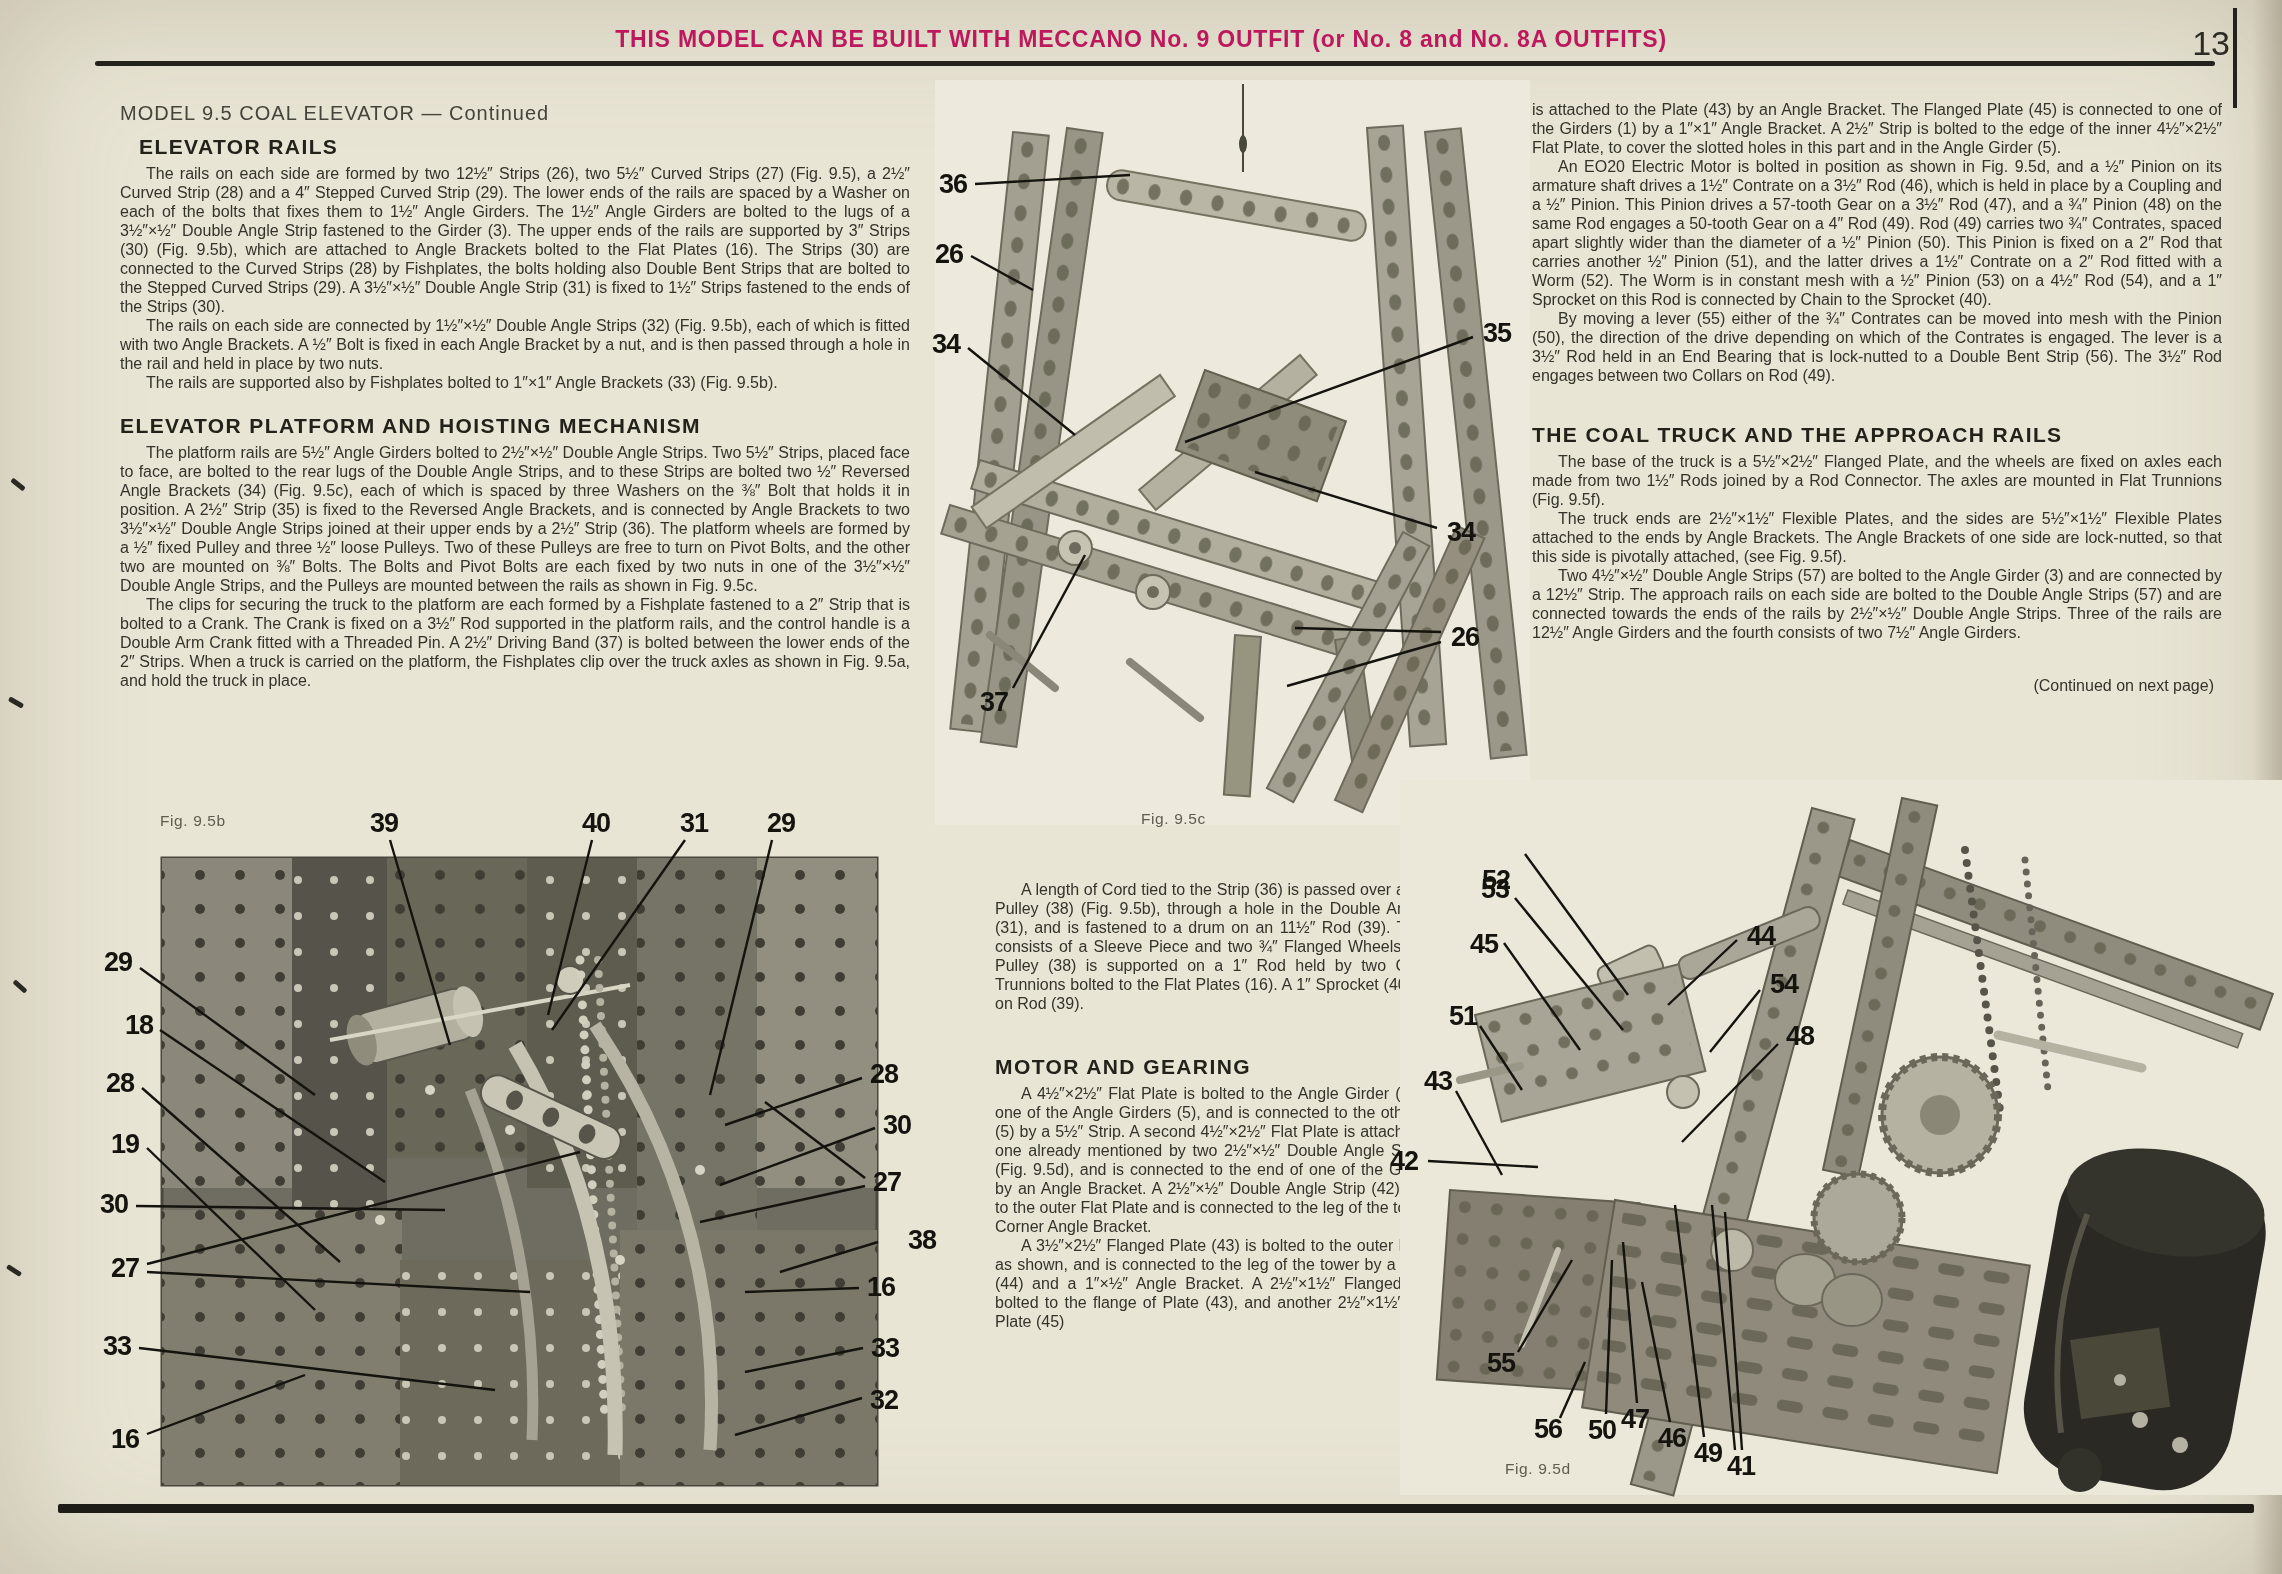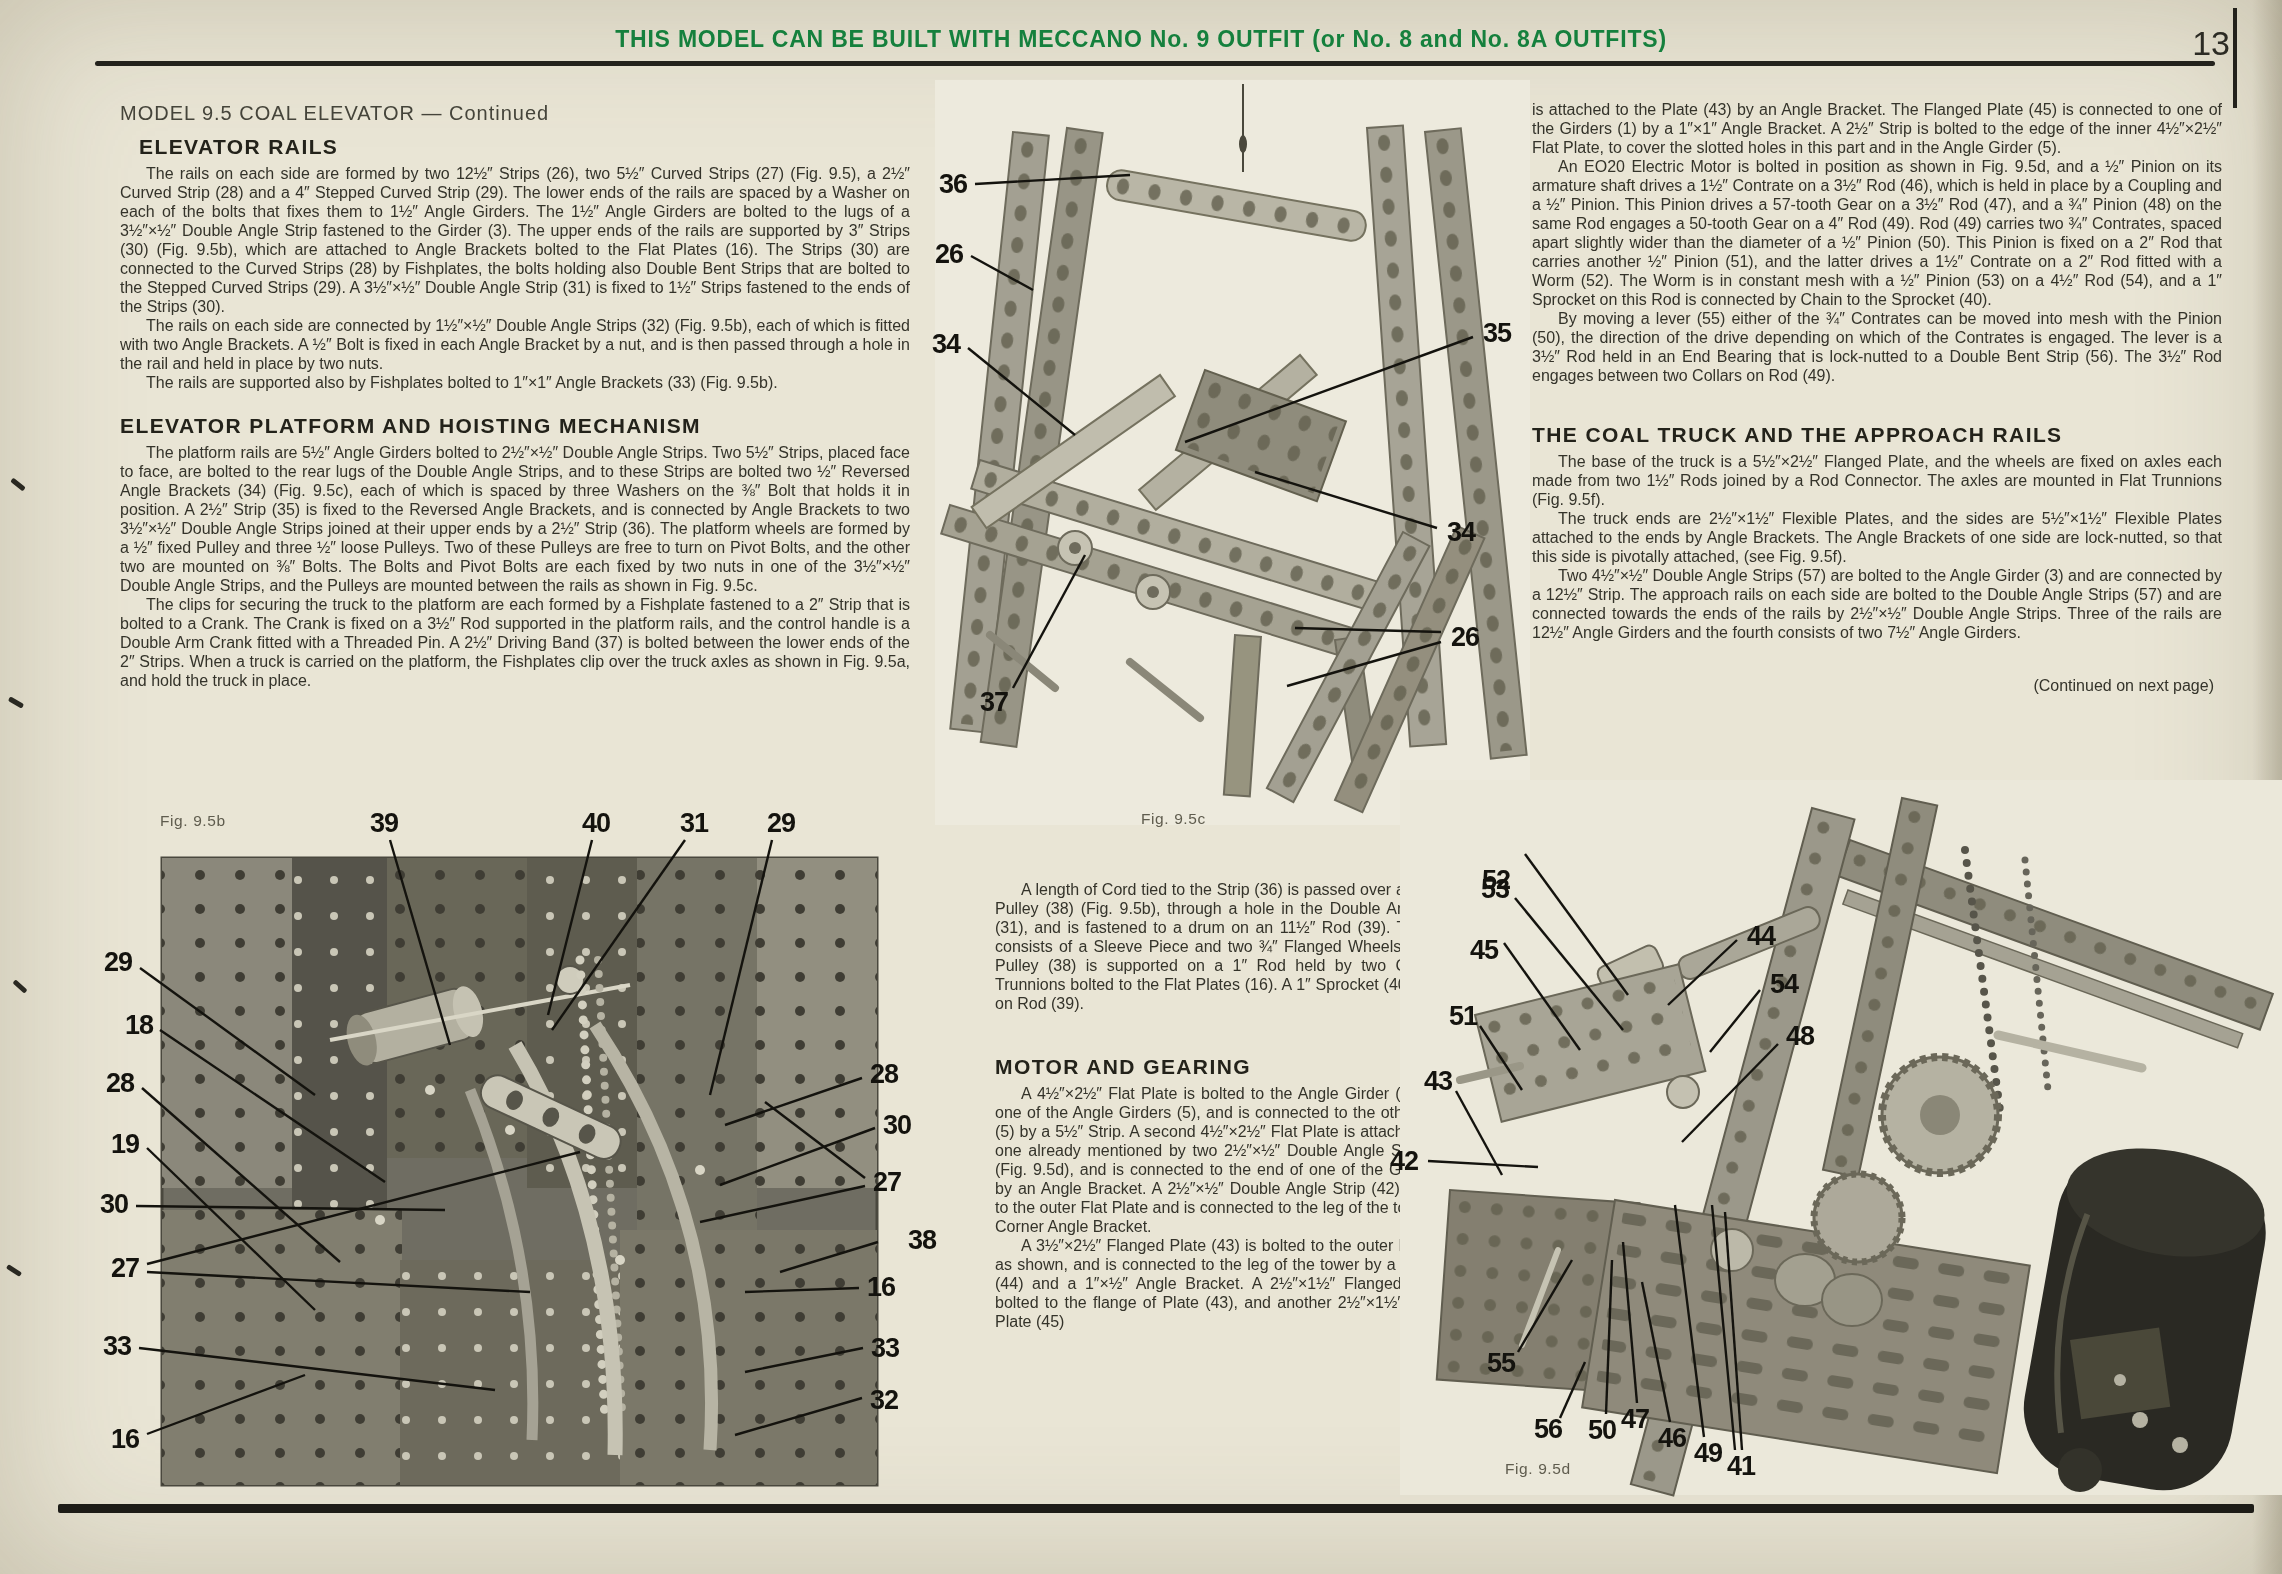--- a/index.html
+++ b/index.html
@@ -8,21 +8,21 @@
     box-shadow:inset 0 0 140px rgba(110,100,70,.28);}
   
   .rule-top{position:absolute;left:95px;top:61px;width:2120px;height:5px;background:#23221c;border-radius:3px;}
   .rule-bottom{position:absolute;left:58px;top:1504px;width:2196px;height:9px;background:#1d1c17;border-radius:2px;}
   .edge-right-top{position:absolute;left:2233px;top:8px;width:4px;height:100px;background:#23221c;}
   .edge-right-shadow{position:absolute;right:0;top:0;width:30px;height:1574px;
     background:linear-gradient(to right,rgba(0,0,0,0),rgba(90,80,55,.25));}
   .stitch{position:absolute;width:16px;height:5px;background:#2a2922;border-radius:2px;}
   
   .header-title{position:absolute;left:0;top:26px;width:2282px;text-align:center;
-    font-size:23px;font-weight:700;letter-spacing:.8px;color:#15803d;}
+    font-size:23px;font-weight:700;letter-spacing:.8px;color:#be185d;}
   .page-number{position:absolute;left:2160px;top:24px;width:70px;text-align:right;
     font-size:34px;font-weight:500;color:#2c2b24;}
   
   .col{position:absolute;color:#34332a;font-size:16px;line-height:19px;text-align:justify;}
   .col-left{left:120px;top:104px;width:790px;}
   .col-right{left:1532px;top:100px;width:690px;}
   .col-mid{left:995px;top:880px;width:472px;}
   .model-title{font-size:20px;letter-spacing:1px;color:#45443a;margin:0 0 14px 0;font-weight:400;}
   .sec-h{font-size:21px;font-weight:700;letter-spacing:1.4px;color:#23221a;margin:24px 0 8px 0;}
   .sec-h.first{margin-top:0;margin-left:19px;}
@@ -384,21 +384,21 @@
         <line x1="180" y1="638" x2="205" y2="582"></line>
         <line x1="226" y1="634" x2="232" y2="480"></line>
         <line x1="257" y1="623" x2="243" y2="462"></line>
         <line x1="290" y1="642" x2="262" y2="502"></line>
         <line x1="324" y1="657" x2="295" y2="425"></line>
         <line x1="355" y1="670" x2="332" y2="425"></line>
         <line x1="362" y1="670" x2="345" y2="432"></line>
       </svg>
   <span class="callout" style="left: 116px; top: 64px; margin-top: 36px;">52</span>
       <span class="callout" style="left: 115px; top: 109px;">53</span>
-      <span class="callout" style="left: 104px; top: 170px;">45</span>
+      <span class="callout" style="left: 104px; top: 164px;">45</span>
       <span class="callout" style="left: 83px; top: 236px;">51</span>
       <span class="callout" style="left: 58px; top: 301px;">43</span>
       <span class="callout" style="left: 24px; top: 381px;">42</span>
       <span class="callout" style="left: 381px; top: 156px;">44</span>
       <span class="callout" style="left: 404px; top: 204px;">54</span>
       <span class="callout" style="left: 420px; top: 256px;">48</span>
       <span class="callout" style="left: 121px; top: 583px;">55</span>
       <span class="callout" style="left: 168px; top: 649px;">56</span>
       <span class="callout" style="left: 222px; top: 650px;">50</span>
       <span class="callout" style="left: 255px; top: 639px;">47</span>

